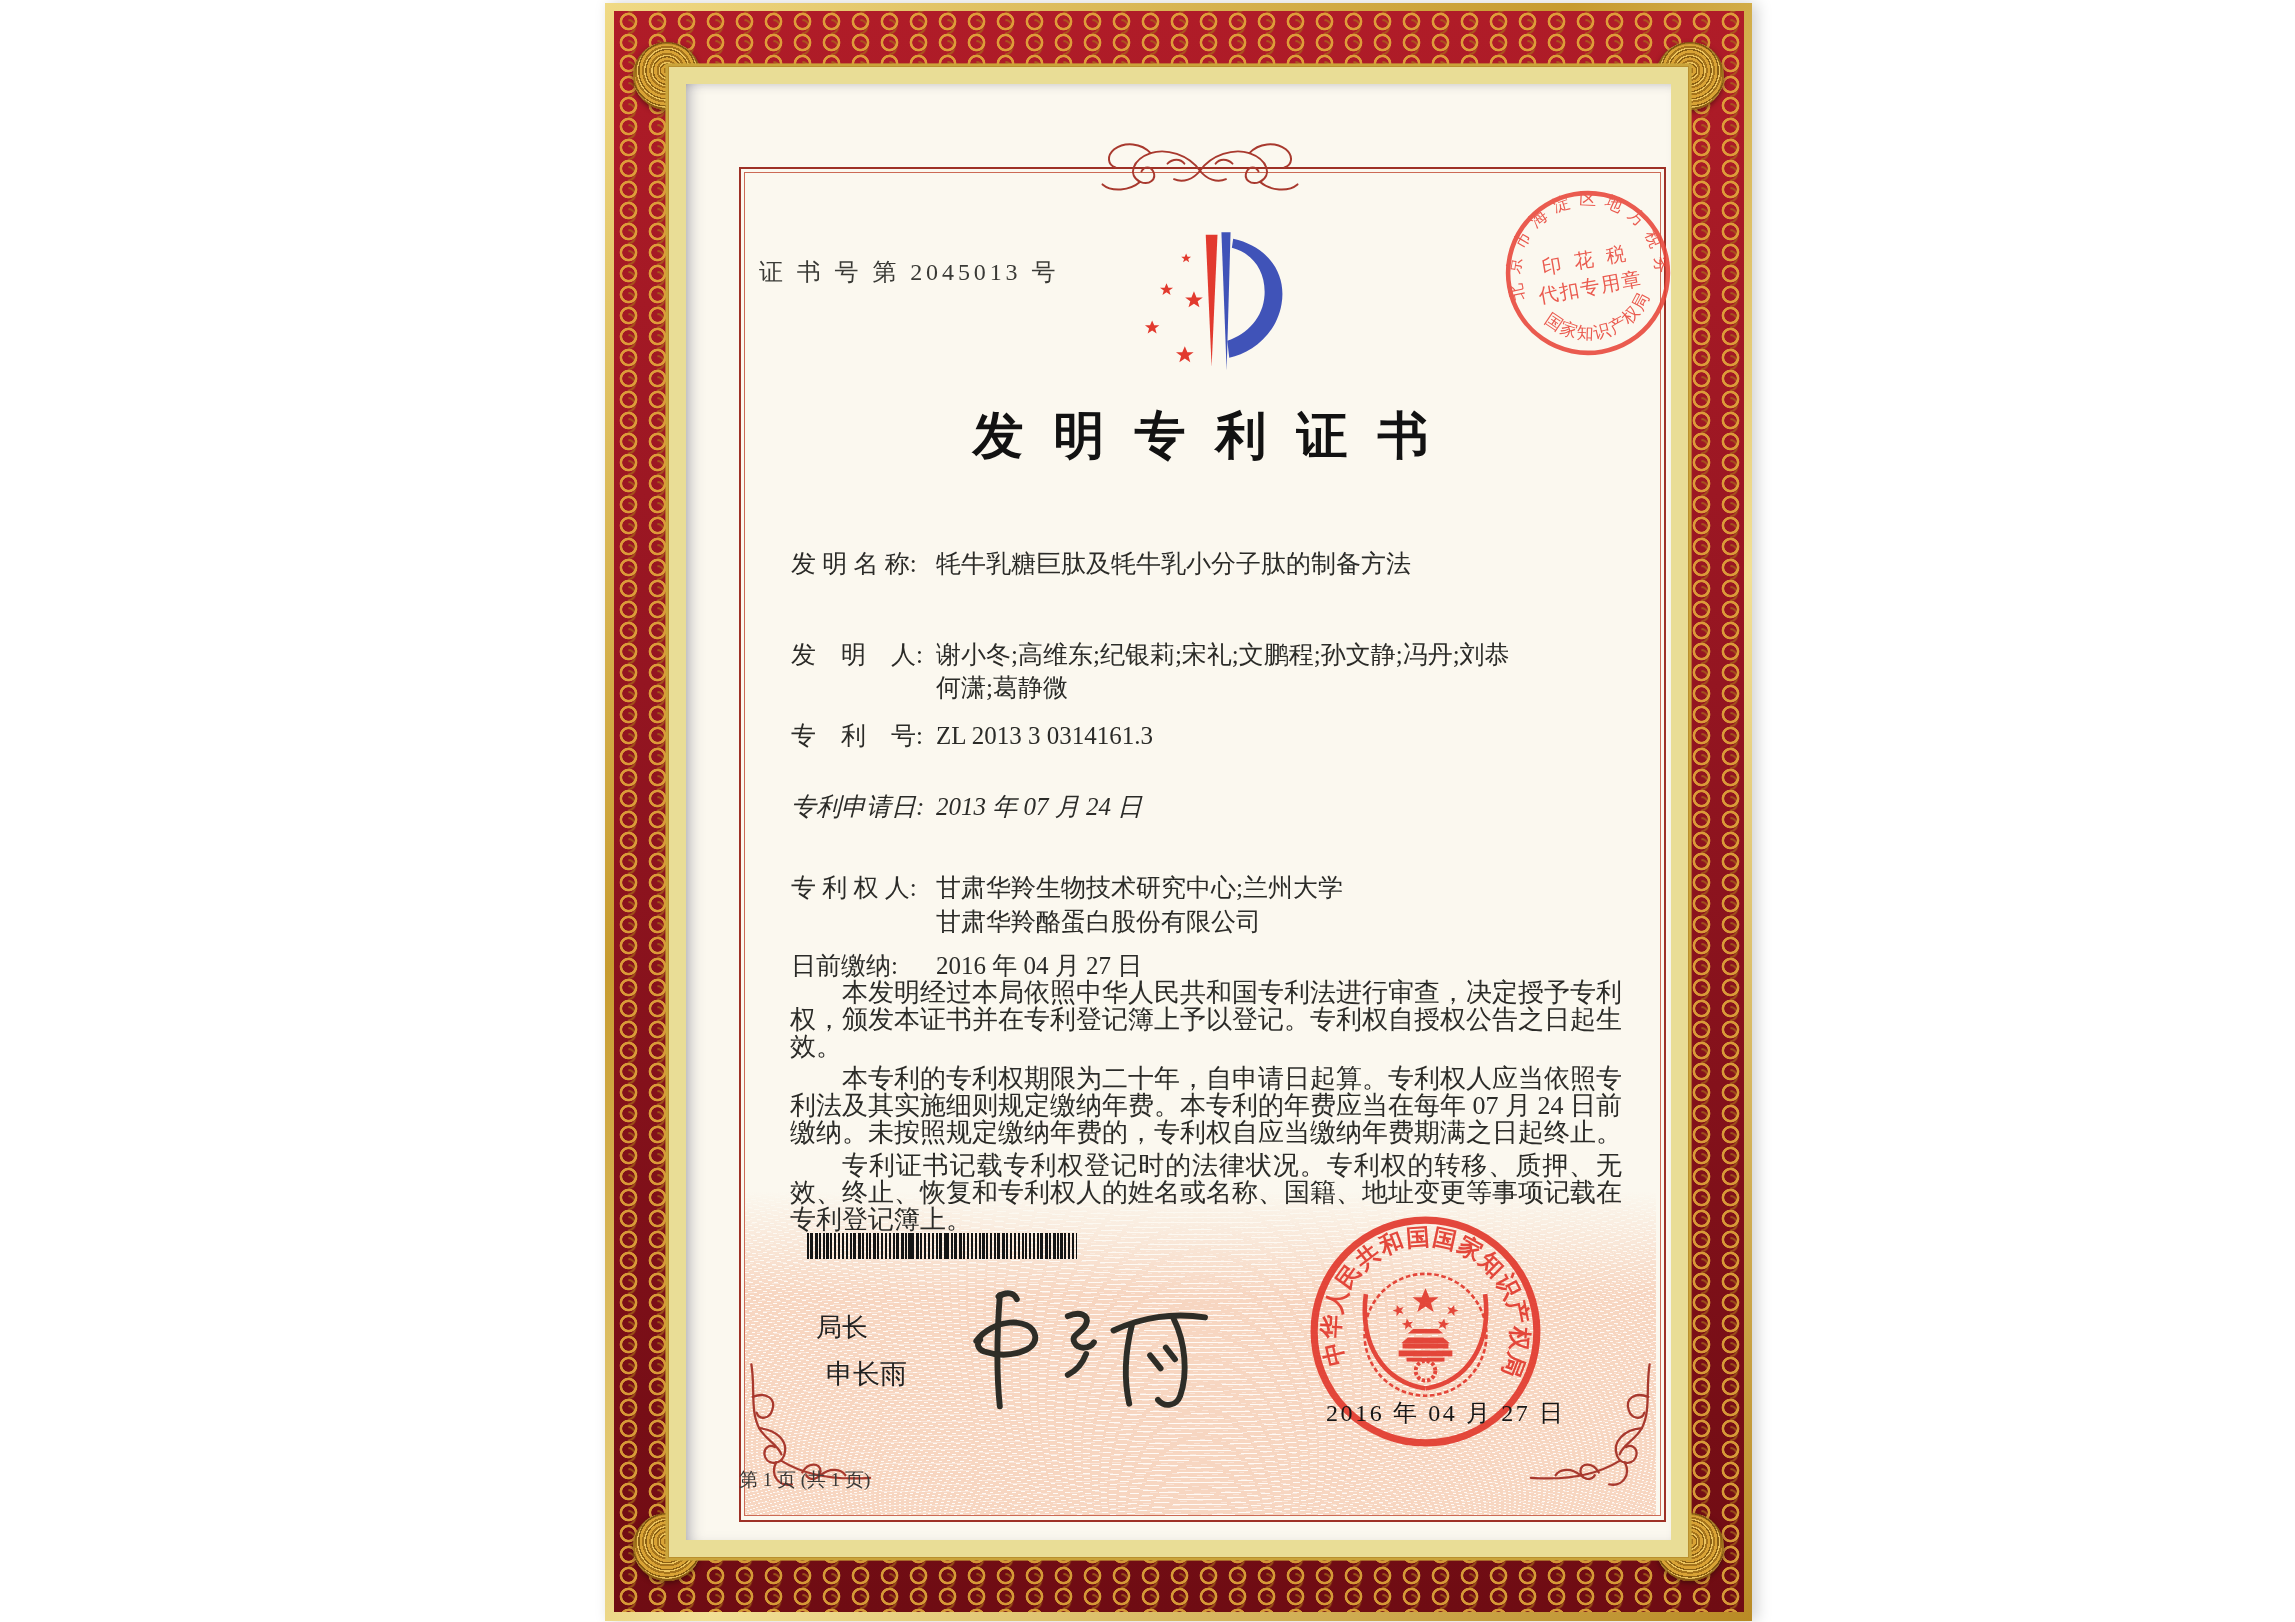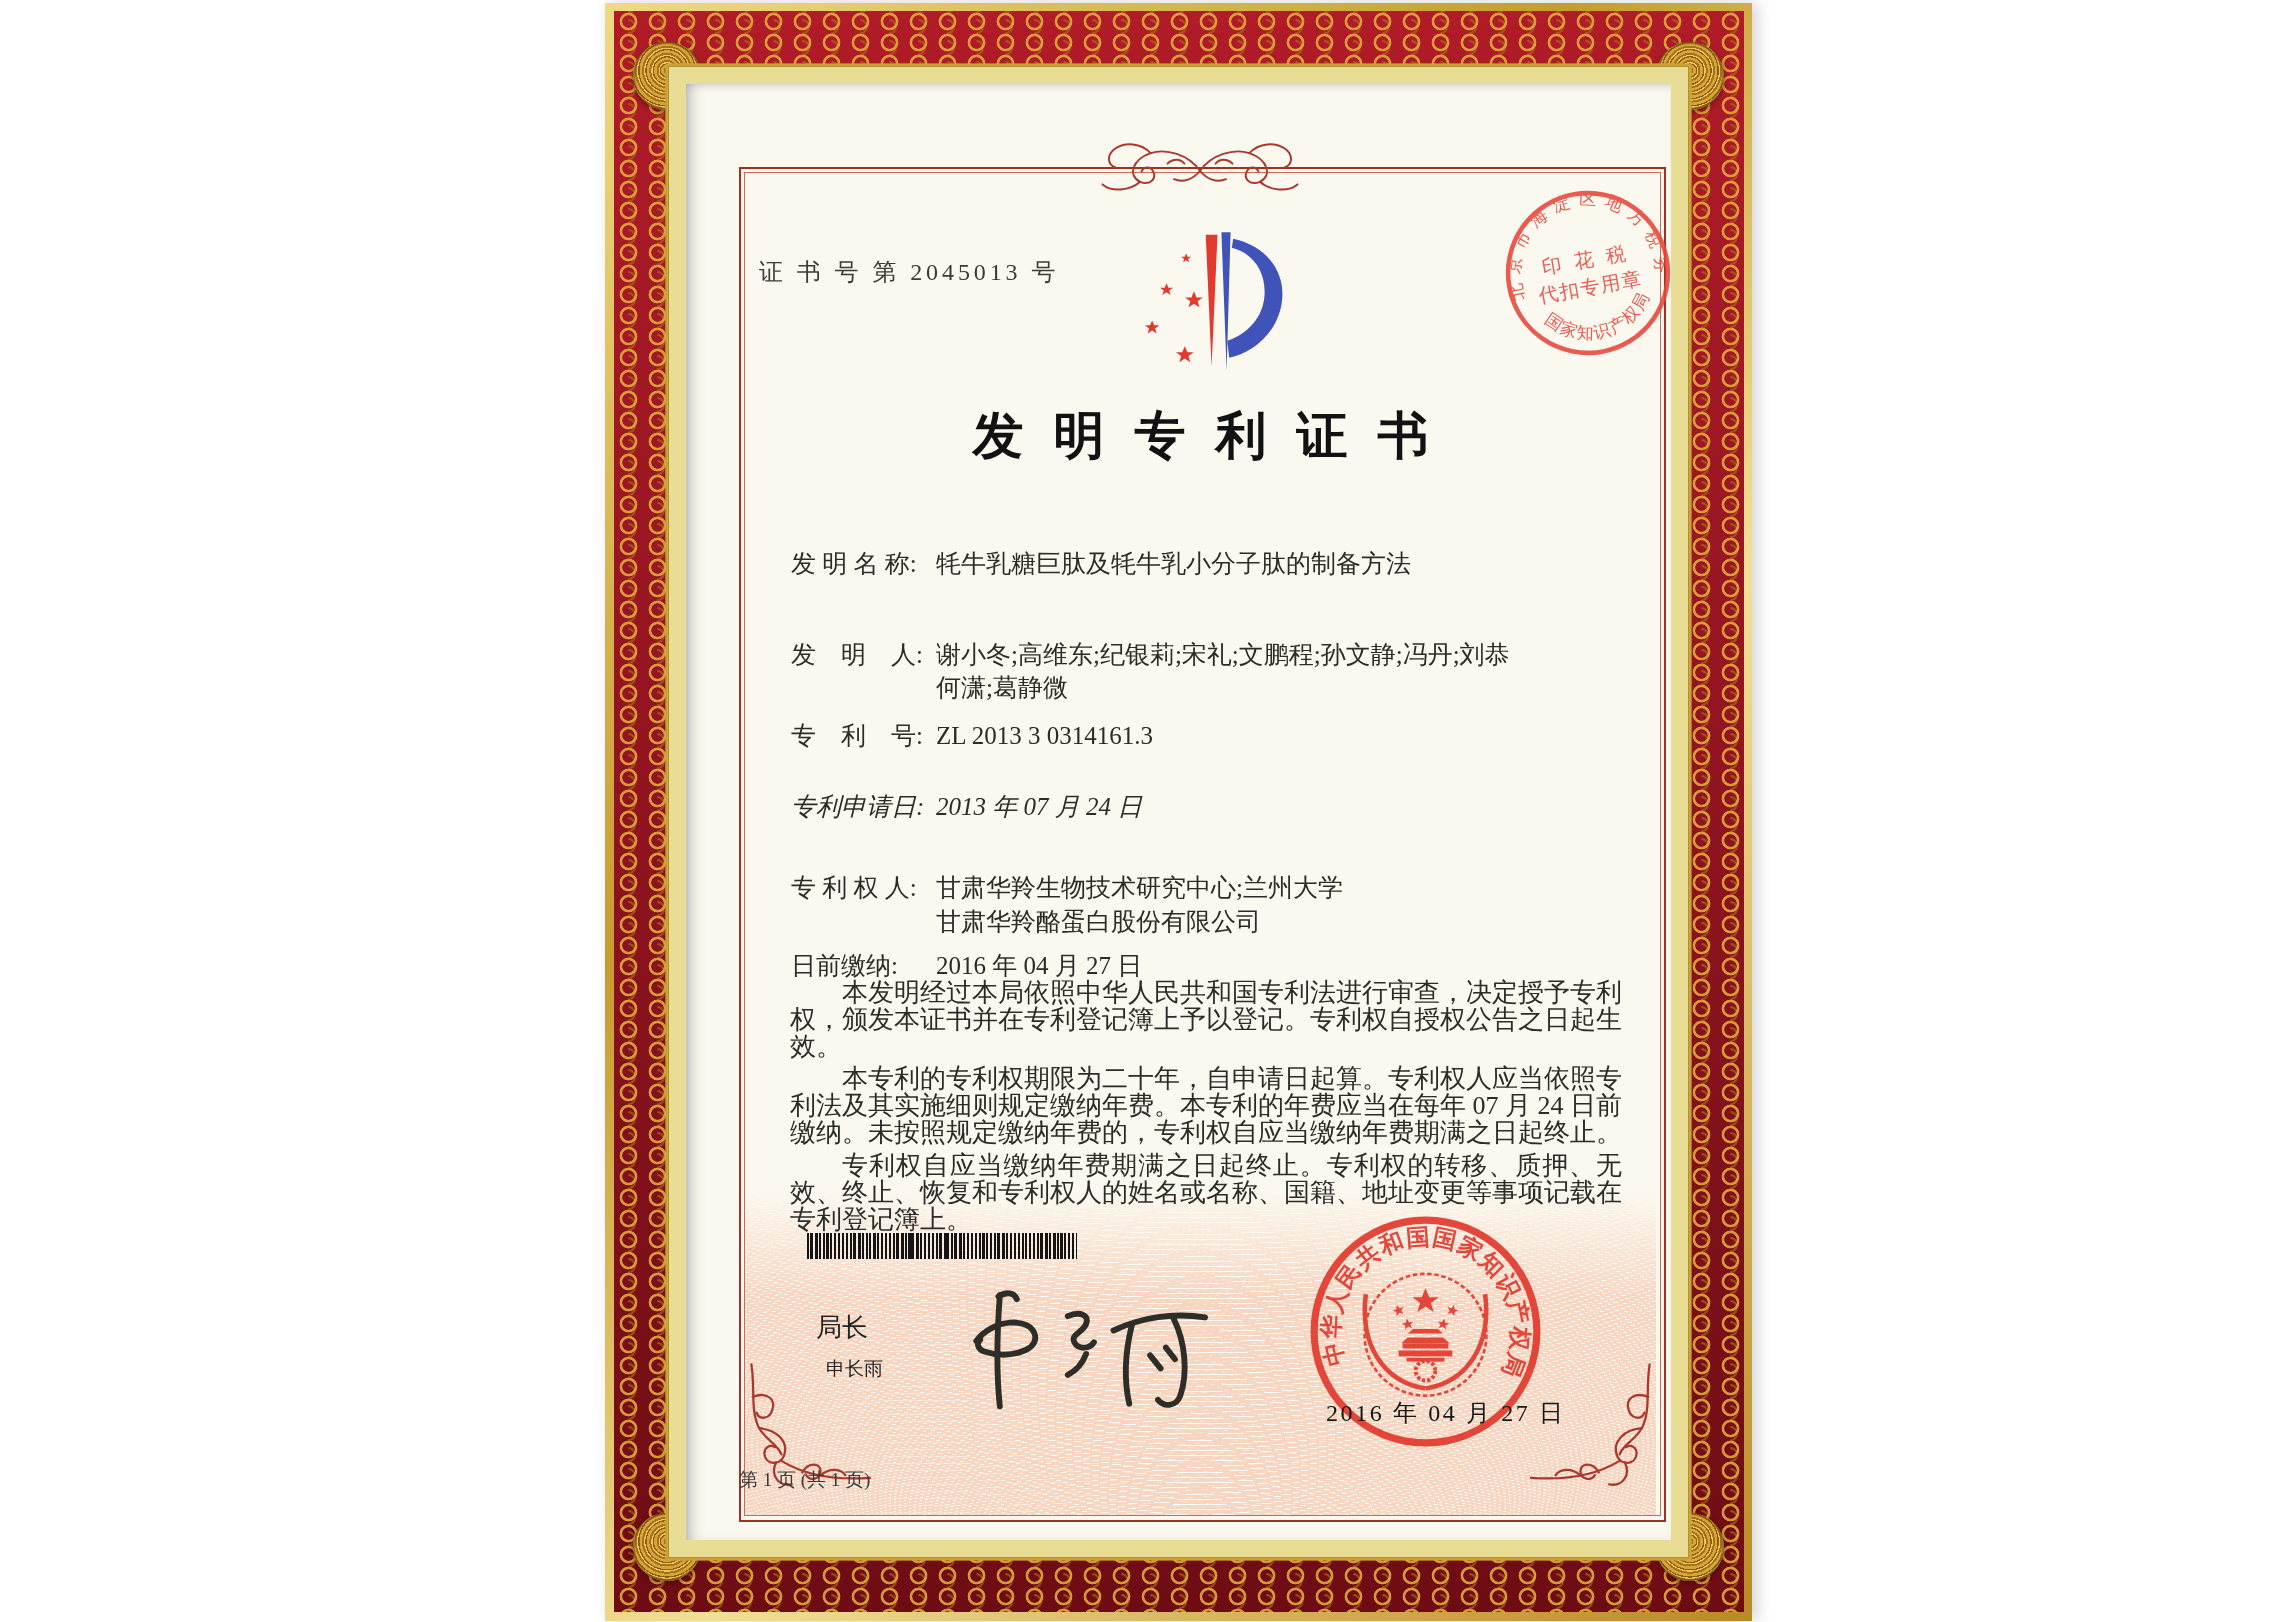--- a/index.html
+++ b/index.html
@@ -53,21 +53,21 @@
   .r5{top:324px;} .r5b{top:358px;left:145px;} .r6{top:402px;}
   .paras{position:absolute;left:185px;top:976px;width:832px;font-size:26px;line-height:27px;
          text-align:justify;color:#2b2b28;}
   .paras p{margin:0 0 5.9px;text-indent:2em;}
   .barcode{position:absolute;left:202px;top:1230px;width:270px;height:26px;
      background-image:
        repeating-linear-gradient(90deg,#141414 0 2px,transparent 2px 3.9px),
        repeating-linear-gradient(90deg,transparent 0 2.6px,#141414 2.6px 3.9px,transparent 3.9px 7.2px),
        repeating-linear-gradient(90deg,transparent 0 4.6px,#141414 4.6px 5.2px,transparent 5.2px 11px);}
   .signer-title{position:absolute;left:211px;top:1307px;font-size:26px;color:#222;}
-  .signer-name{position:absolute;left:221px;top:1353px;font-size:19px;color:#222;}
+  .signer-name{position:absolute;left:221px;top:1353px;font-size:27px;color:#222;}
   .seal-date{position:absolute;left:721px;top:1394px;font-size:24px;letter-spacing:2.6px;color:#161616;}
   .footer{position:absolute;left:134px;top:1464px;width:923px;text-align:left;font-size:19px;color:#3a3a38;}
   .stamp text, .stamp textPath{fill:#e8463a;font-family:"Liberation Serif","DejaVu Serif",serif;}
   .seal text, .seal textPath{fill:#e23a2e;font-weight:700;font-family:"Liberation Serif","DejaVu Serif",serif;}
 </style>
 </head>
 <body>
 
 <div id="stage">
   <div class="cert">
@@ -177,21 +177,21 @@
       </div>
       <div class="row r5b">甘肃华羚酪蛋白股份有限公司</div>
       <div class="row r6">
         <span class="lab">日前缴纳:</span><span class="val">2016 年 04 月 27 日</span>
       </div>
     </div>
 
     <div class="paras">
       <p>本发明经过本局依照中华人民共和国专利法进行审查，决定授予专利权，颁发本证书并在专利登记簿上予以登记。专利权自授权公告之日起生效。</p>
       <p>本专利的专利权期限为二十年，自申请日起算。专利权人应当依照专利法及其实施细则规定缴纳年费。本专利的年费应当在每年 07 月 24 日前缴纳。未按照规定缴纳年费的，专利权自应当缴纳年费期满之日起终止。</p>
-      <p>专利权自应当缴纳年费期满之日起终止。专利权的转移、质押、无效、终止、恢复和专利权人的姓名或名称、国籍、地址变更等事项记载在专利登记簿上。</p>
+      <p>专利证书记载专利权登记时的法律状况。专利权的转移、质押、无效、终止、恢复和专利权人的姓名或名称、国籍、地址变更等事项记载在专利登记簿上。</p>
     </div>
 
     <div class="barcode"></div>
 
     <div class="signer-title">局长</div>
     <div class="signer-name">申长雨</div>
     <svg class="sig" viewBox="0 0 430 215">
       <g stroke="#2e2d27" stroke-width="9" fill="none" stroke-linecap="round" stroke-linejoin="round">
         <path d="M62,28 C74,20 86,22 90,32"></path>
         <path d="M64,26 C60,80 58,140 64,196"></path>

